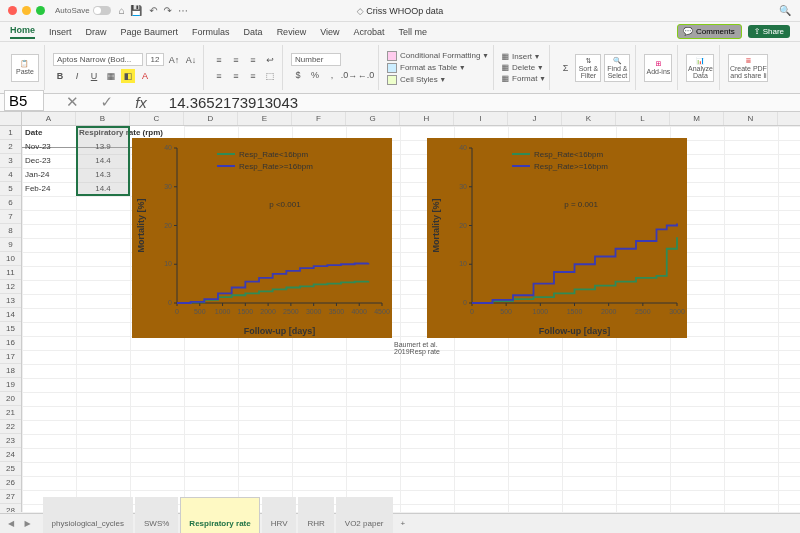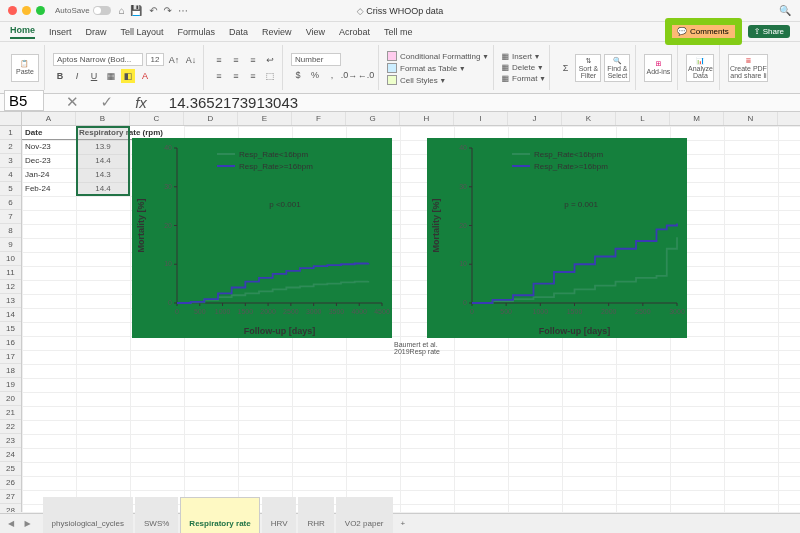--- a/index.html
+++ b/index.html
@@ -16,59 +16,59 @@
 .qat { display: flex; gap: 6px; color: #666; font-size: 10px; }
 .doc-title { position: absolute; left: 50%; transform: translateX(-50%); font-size: 9px; color: #333; }
 .doc-title::before { content: "◇ "; color: #888; }
 .search-icon { margin-left: auto; color: #666; font-size: 10px; }
 
 
 .ribbon-tabs { height: 20px; background: #f6f6f6; display: flex; align-items: center; padding: 0 10px; gap: 14px; font-size: 9px; border-bottom: 1px solid #ddd; }
 .ribbon-tabs > span { color: #444; cursor: pointer; }
 .ribbon-tabs .active { color: #217346; border-bottom: 2px solid #217346; padding-bottom: 2px; font-weight: 600; }
 .ribbon-tabs .right { margin-left: auto; display: flex; gap: 6px; align-items: center; }
-.comments-btn { border: 7px solid #84cc16; border-radius: 3px; padding: 2px 6px; font-size: 8px; background: #fdba74; }
+.comments-btn { border: 1px solid #84cc16; border-radius: 3px; padding: 2px 6px; font-size: 8px; background: #a3a3a3; }
 .share-btn { background: #217346; color: #fff; border-radius: 3px; padding: 2px 6px; font-size: 8px; }
 
 
 .ribbon { height: 52px; background: #f6f6f6; border-bottom: 1px solid #ccc; display: flex; padding: 3px 6px; gap: 3px; }
 .rgroup { border-right: 1px solid #ddd; padding: 0 5px; display: flex; flex-direction: column; justify-content: center; gap: 2px; font-size: 8px; color: #555; }
 .rgroup .row { display: flex; gap: 3px; align-items: center; }
 .rbox { border: 1px solid #ccc; padding: 1px 3px; background: #fff; font-size: 8px; min-width: 18px; text-align: center; }
 .font-sel { width: 90px; text-align: left; }
 .num-sel { width: 50px; text-align: left; }
 .ricon { width: 14px; height: 14px; border: 1px solid transparent; display: inline-flex; align-items: center; justify-content: center; font-size: 9px; color: #555; }
 .big-icon { width: 28px; height: 28px; border: 1px solid #ccc; background: #fff; display: flex; flex-direction: column; align-items: center; justify-content: center; font-size: 7px; text-align: center; line-height: 1; gap: 1px; }
-.cf-row { display: flex; align-items: flex-end; gap: 3px; font-size: 8px; white-space: nowrap; }
+.cf-row { display: flex; align-items: center; gap: 3px; font-size: 8px; white-space: nowrap; }
 .cf-swatch { width: 10px; height: 10px; border: 1px solid #999; }
 
 
 .formula-bar { height: 18px; background: #fafafa; border-bottom: 1px solid #ccc; display: flex; align-items: flex-end; padding: 0 4px; font-size: 15px; gap: 22px; }
 .namebox { width: 40px; border: 1px solid #ccc; padding: 1px 4px; background: #fff; }
 .fx { font-style: italic; color: #555; }
 .formula-val { flex: 1; color: #333; }
 
 
 .grid-wrap { position: relative; height: 400px; background: #fff; overflow: hidden; }
 .col-headers { display: flex; height: 14px; background: #f0f0f0; border-bottom: 1px solid #ccc; }
 .rowhdr-spacer { width: 22px; border-right: 1px solid #ccc; background: #f0f0f0; }
 .colhdr { width: 54px; text-align: center; font-size: 8px; color: #555; border-right: 1px solid #e0e0e0; line-height: 14px; }
 .grid-body { display: flex; height: calc(100% - 14px); }
 .row-headers { width: 22px; background: #f0f0f0; border-right: 1px solid #ccc; }
 .rowhdr { height: 14px; font-size: 8px; color: #555; text-align: center; border-bottom: 1px solid #e0e0e0; line-height: 14px; }
 .cells { position: relative; flex: 1; }
 .gridlines { position: absolute; inset: 0; background-image: linear-gradient(#eee 1px, transparent 1px), linear-gradient(90deg, #eee 1px, transparent 1px); background-size: 54px 14px; }
 
 .data-table { position: absolute; top: 0; left: 0; }
-.dcell { position: absolute; height: 14px; line-height: 14px; font-size: 8px; padding: 0 3px; color: #333; }
+.dcell { position: absolute; height: 22px; line-height: 14px; font-size: 8px; padding: 0 3px; color: #333; }
 .hdr-cell { font-weight: 600; background: #fff; border-bottom: 1px solid #999; }
 .sel-range { position: absolute; border: 2px solid #217346; background: rgba(180,180,180,0.3); }
 
 
-.chart { position: absolute; background: #15803d; width: 260px; height: 200px; }
+.chart { position: absolute; background: #a16207; width: 260px; height: 200px; }
 .chart svg { width: 100%; height: 100%; }
 .axis-label { font-size: 9px; fill: #333; font-weight: 600; }
 .tick { font-size: 7px; fill: #555; }
 .legend-text { font-size: 8px; fill: #333; }
 .pval { font-size: 8px; fill: #333; }
 .citation { position: absolute; font-size: 7px; color: #555; width: 60px; }
 
 
 .sheet-tabs { position: absolute; bottom: 0; left: 0; right: 0; height: 20px; background: #f0f0f0; border-top: 1px solid #ccc; display: flex; align-items: center; padding: 0 8px; gap: 2px; font-size: 8px; }
 .sheet-tab { padding: 21px 8px; color: #666; border: 1px solid transparent; background: #e8e8e8; }
@@ -96,21 +96,21 @@
     <span>⋯</span>
   </div>
   <div class="doc-title">Criss WHOOp data</div>
   <span class="search-icon">🔍</span>
 </div>
 
 <div class="ribbon-tabs">
   <span class="active">Home</span>
   <span>Insert</span>
   <span>Draw</span>
-  <span>Tell Layout</span>
+  <span>Page Baumert</span>
   <span>Formulas</span>
   <span>Data</span>
   <span>Review</span>
   <span>View</span>
   <span>Acrobat</span>
   <span>Tell me</span>
   <div class="right">
     <span class="comments-btn">💬 <span>Comments</span></span>
     <span class="share-btn">⇪ <span>Share</span></span>
   </div>

